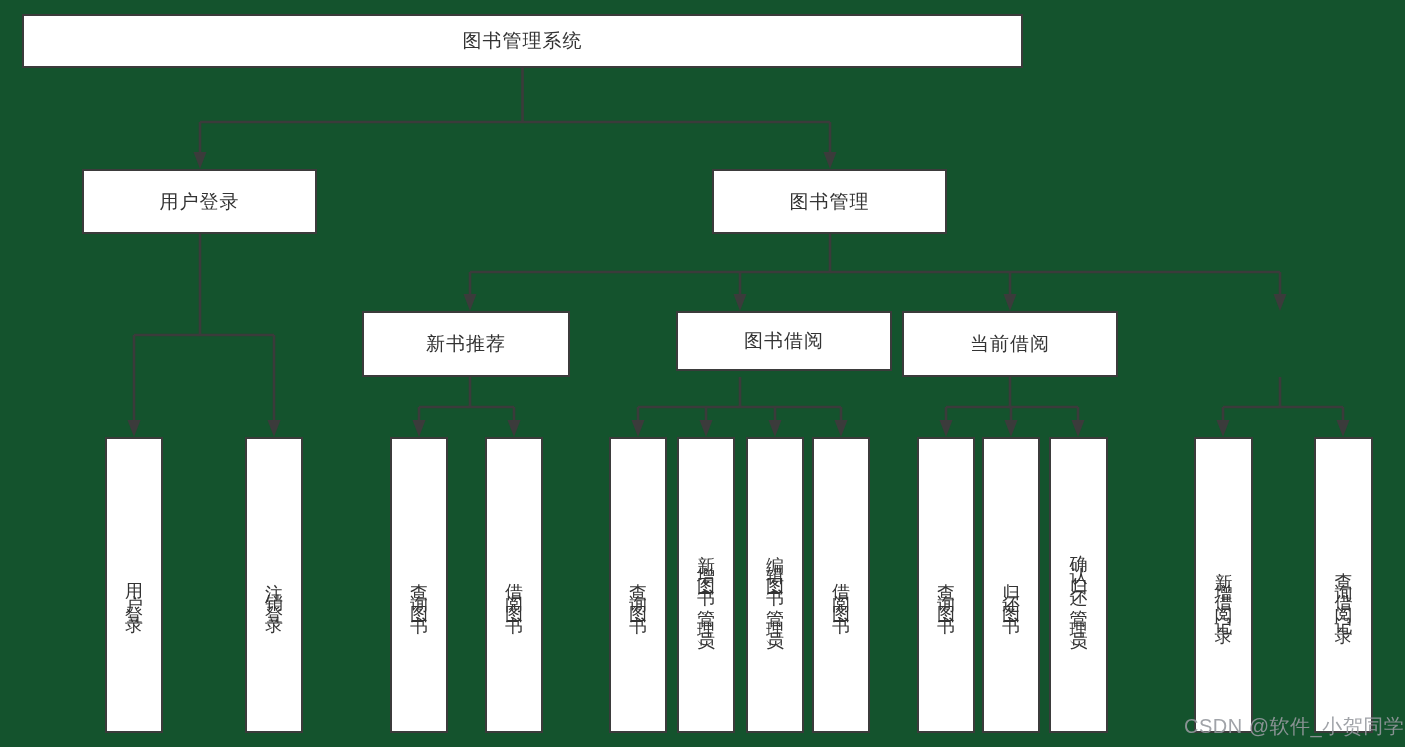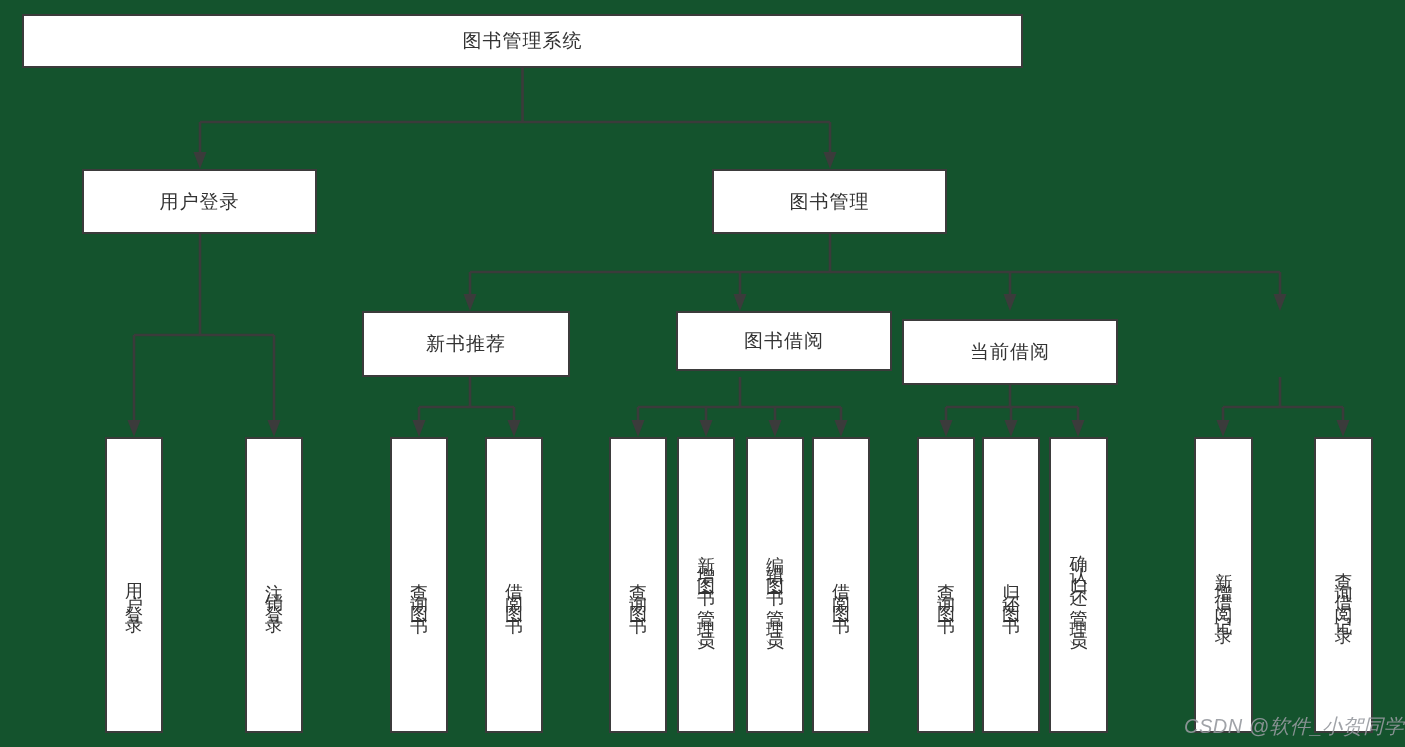--- a/index.html
+++ b/index.html
@@ -30,21 +30,20 @@
     white-space:nowrap;
   }
   .watermark{
     position:absolute;
     left:1184px;top:713px;
     font-size:20px;
     color:rgba(150,153,158,0.9);
     letter-spacing:0.5px;
     white-space:nowrap;
     z-index:5;
-    font-style:italic;
   }
 </style>
 </head>
 <body>
 
 <div id="canvas">
 
   <svg id="wires" width="1405" height="747" viewBox="0 0 1405 747">
     <g stroke="#3b3b3b" stroke-width="2.6" fill="none">
 
@@ -112,21 +111,21 @@
   <div class="node h" style="left:712px;top:169px;width:235px;height:65px;">
     <span class="label">图书管理</span>
   </div>
 
   <div class="node h" style="left:362px;top:311px;width:208px;height:66px;">
     <span class="label">新书推荐</span>
   </div>
   <div class="node h" style="left:632px;top:311px;width:216px;height:60px;margin-left:44px;">
     <span class="label">图书借阅</span>
   </div>
-  <div class="node h" style="left:902px;top:311px;width:216px;height:66px;margin-top:8px;">
+  <div class="node h" style="left:902px;top:311px;width:216px;height:66px;">
     <span class="label">当前借阅</span>
   </div>
 
   <div class="node v" style="left:105px;top:437px;width:58px;height:296px;">
     <span class="label">用户登录</span>
   </div>
   <div class="node v" style="left:245px;top:437px;width:58px;height:296px;">
     <span class="label">注销登录</span>
   </div>
 

